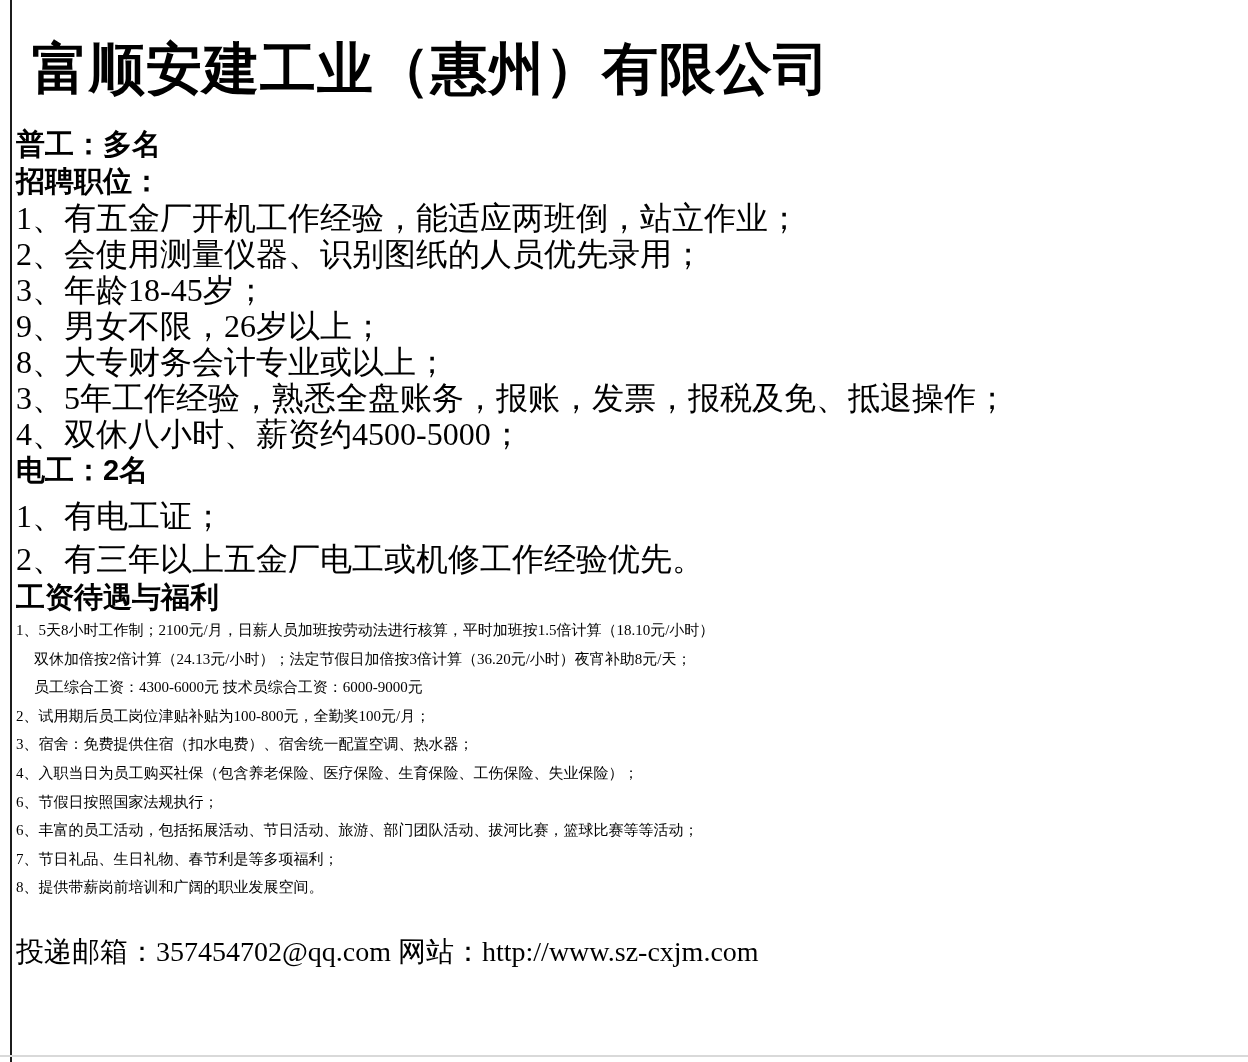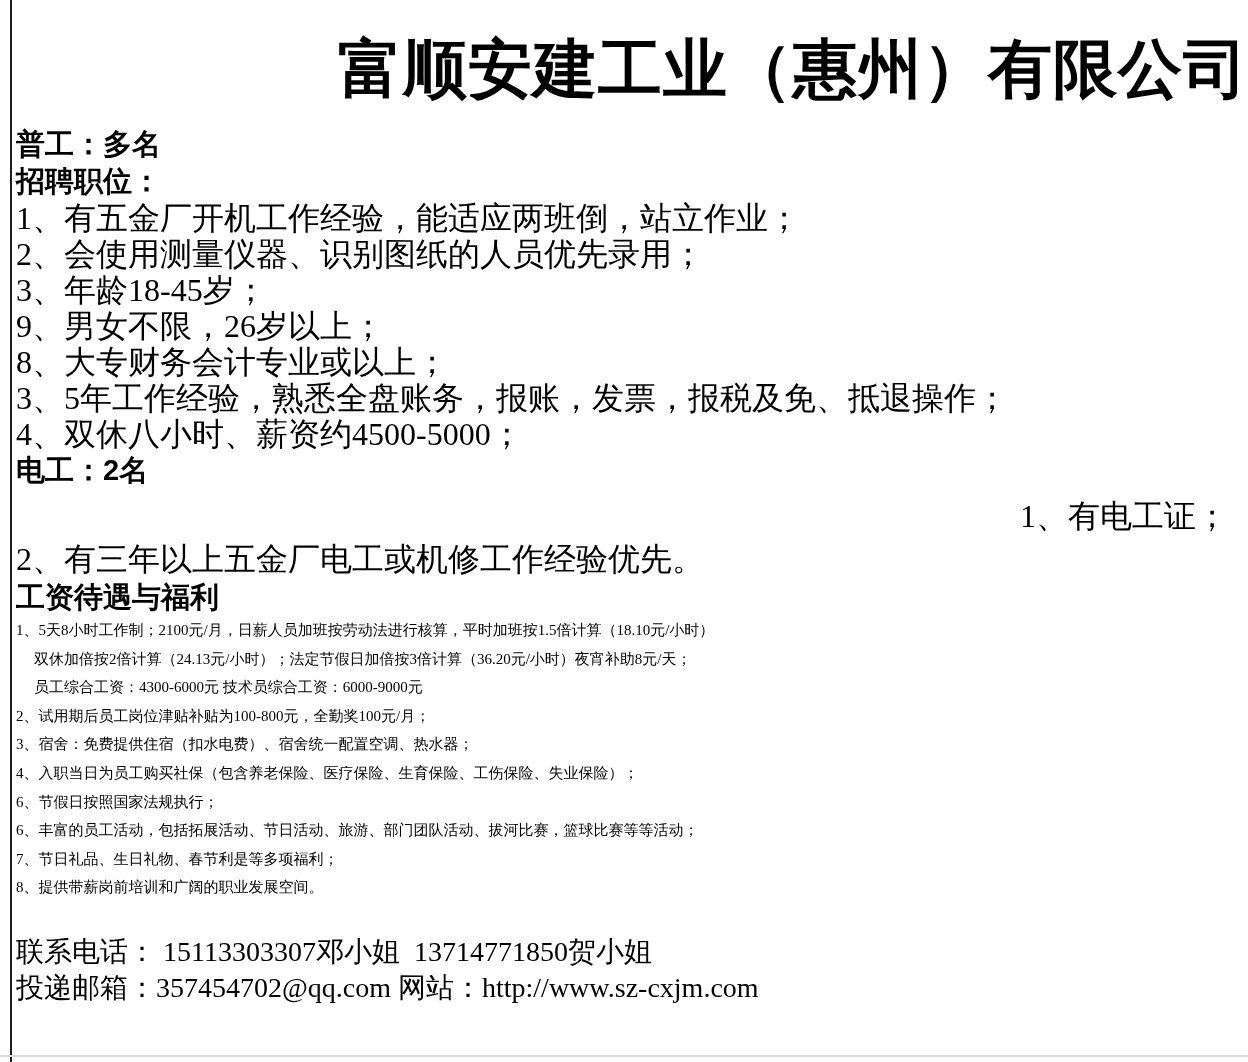--- a/index.html
+++ b/index.html
@@ -22,38 +22,38 @@
   .bottom-rule {
     position: absolute;
     left: 0; right: 0; bottom: 5px;
     height: 2px;
     background: #d9d9d9;
   }
   .content { padding: 0 20px 0 16px; }
   .company-title {
     font-family: "Liberation Sans", "DejaVu Sans", sans-serif;
     font-weight: 900;
-    font-size: 64px;
+    font-size: 56px;
     line-height: 66px;
-    text-align: right;
+    text-align: left;
     margin: 36px 0 24px 0;
     letter-spacing: 1px;
     padding-left: 32px;
   }
   .section-heading {
     font-family: "Liberation Sans", "DejaVu Sans", sans-serif;
     font-weight: bold;
     font-size: 29px;
     line-height: 37px;
   }
   .item {
     font-size: 32px;
     line-height: 36px;
   }
-  .elec-item-1 { margin-top: 9px; margin-bottom: 7px; text-align: right; }
+  .elec-item-1 { margin-top: 9px; margin-bottom: 7px; }
   .elec-item-2 { margin-bottom: 2px; }
   .welfare-line {
     font-size: 15px;
     line-height: 28.6px;
   }
   .welfare-cont { padding-left: 18px; }
   .contact {
     margin-top: 32px;
     font-size: 28px;
     line-height: 36px;
@@ -93,23 +93,20 @@
     <div class="welfare-line">2、试用期后员工岗位津贴补贴为100-800元，全勤奖100元/月；</div>
     <div class="welfare-line">3、宿舍：免费提供住宿（扣水电费）、宿舍统一配置空调、热水器；</div>
     <div class="welfare-line">4、入职当日为员工购买社保（包含养老保险、医疗保险、生育保险、工伤保险、失业保险）；</div>
     <div class="welfare-line">6、节假日按照国家法规执行；</div>
     <div class="welfare-line">6、丰富的员工活动，包括拓展活动、节日活动、旅游、部门团队活动、拔河比赛，篮球比赛等等活动；</div>
     <div class="welfare-line">7、节日礼品、生日礼物、春节利是等多项福利；</div>
     <div class="welfare-line">8、提供带薪岗前培训和广阔的职业发展空间。</div>
 
     <div class="contact">
       <div class="contact-row">
-        <span>联系电话：</span><span> 15113303307邓小姐  13714771850贺小姐</span>
-      </div>
-      <div class="contact-row">
         <span>投递邮箱：</span><span>357454702@qq.com</span><span> 网站：</span><span>http://www.sz-cxjm.com</span>
       </div>
     </div>
 
   </div>
 
   <div class="bottom-rule"></div>
 </div>
 
 </body></html>

